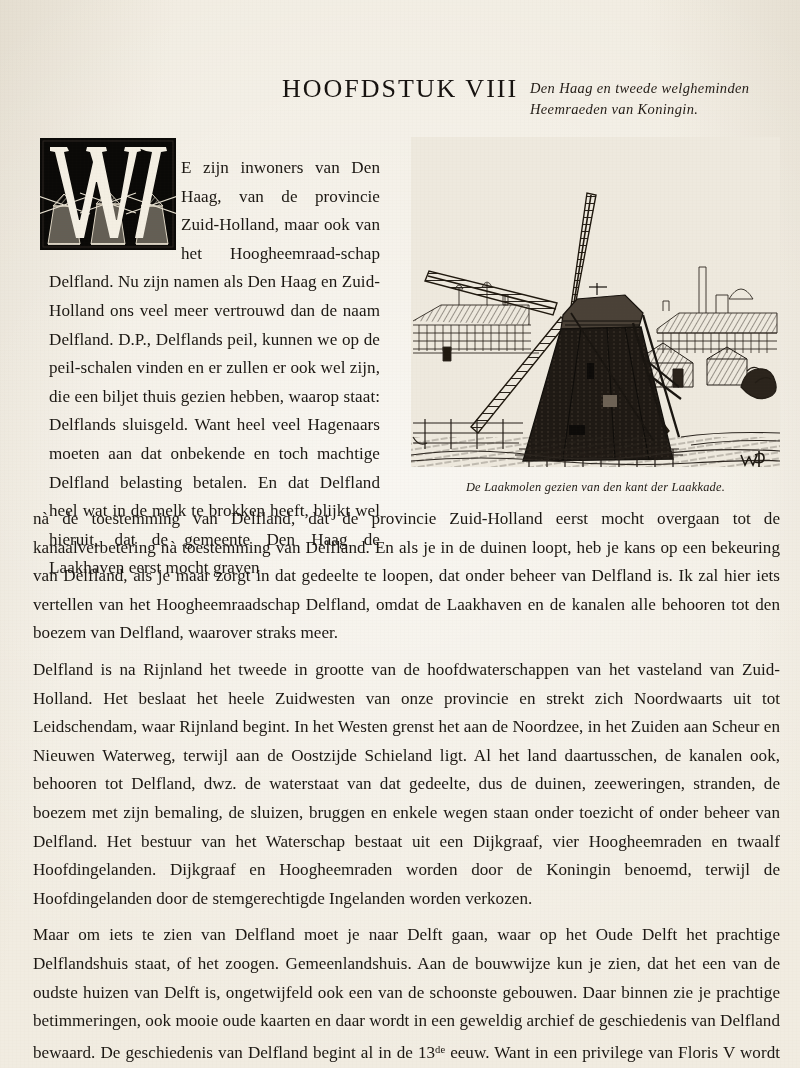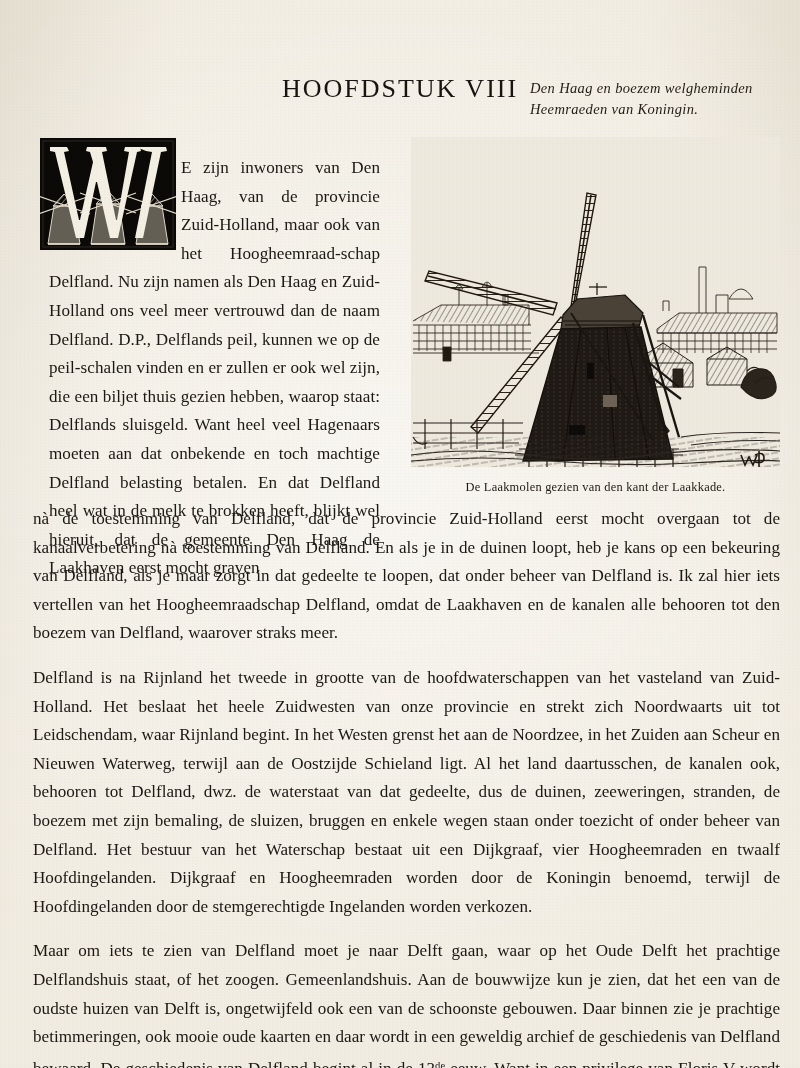--- a/index.html
+++ b/index.html
@@ -69,20 +69,21 @@
   .figure svg { display: block; width: 100%; height: 100%; }
   .fig-caption {
     position: absolute;
     left: 411px;
     top: 480px;
     width: 369px;
     text-align: center;
     font-size: 12.4px;
     letter-spacing: 0.25px;
     color: #1d1812;
+    font-style: italic;
   }
 
   
   .dropcap {
     position: absolute;
     left: 40px;
     top: 138px;
     width: 136px;
     height: 112px;
     background: #0b0907;
@@ -114,21 +115,21 @@
     position: absolute;
     left: 33px;
     top: 505px;
     width: 747px;
     font-size: 17.1px;
     line-height: 28.6px;
     text-align: justify;
     letter-spacing: 0.02px;
   }
   .col-wide p { margin: 0; }
-  .col-wide p + p { margin-top: 16px; }
+  .col-wide p + p { margin-top: 8px; }
   sup {
     font-size: 0.62em;
     vertical-align: 0.48em;
     letter-spacing: 0;
   }
 
   
   .grain {
     position: absolute;
     inset: 0;
@@ -140,21 +141,21 @@
   }
 </style>
 </head>
 <body>
 
 <div class="page">
 
   <h1 class="chapter-title">HOOFDSTUK VIII</h1>
 
   <div class="epigraph">
-    <div>Den Haag en boezem welgheminden</div>
+    <div>Den Haag en tweede welgheminden</div>
     <div>Heemraeden van Koningin.</div>
   </div>
 
   <div class="figure">
     <div class="plate">
       <svg viewBox="0 0 369 330" preserveAspectRatio="xMidYMid meet">
         <defs>
           <pattern id="sailLadder" width="7" height="7" patternUnits="userSpaceOnUse">
             <path d="M0 3.5 H7" stroke="#2a241d" stroke-width="1"></path>
           </pattern>

